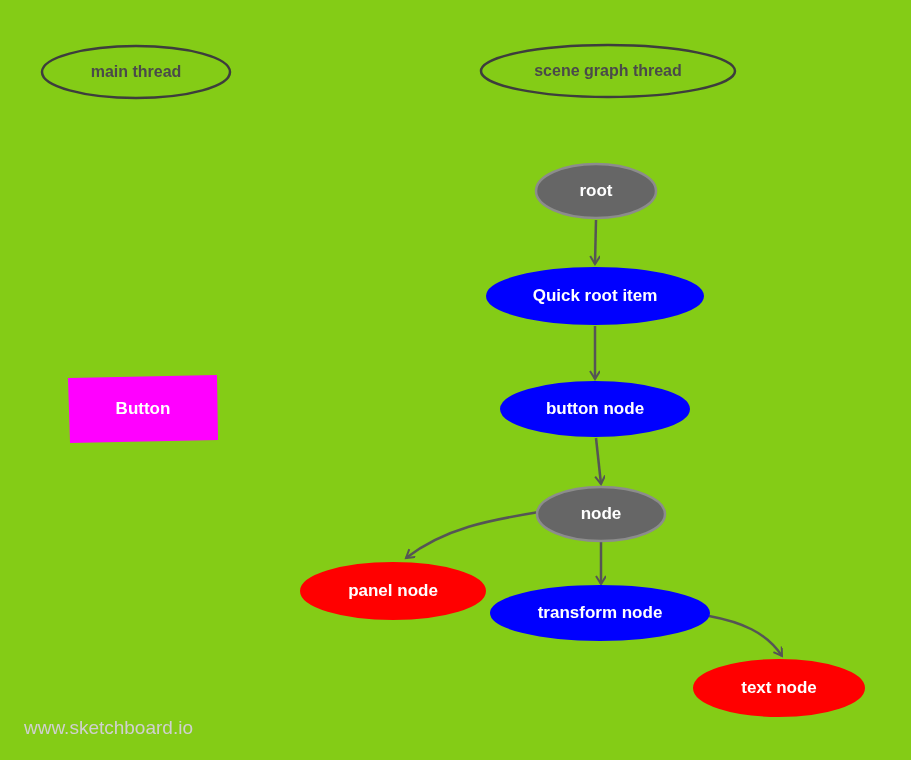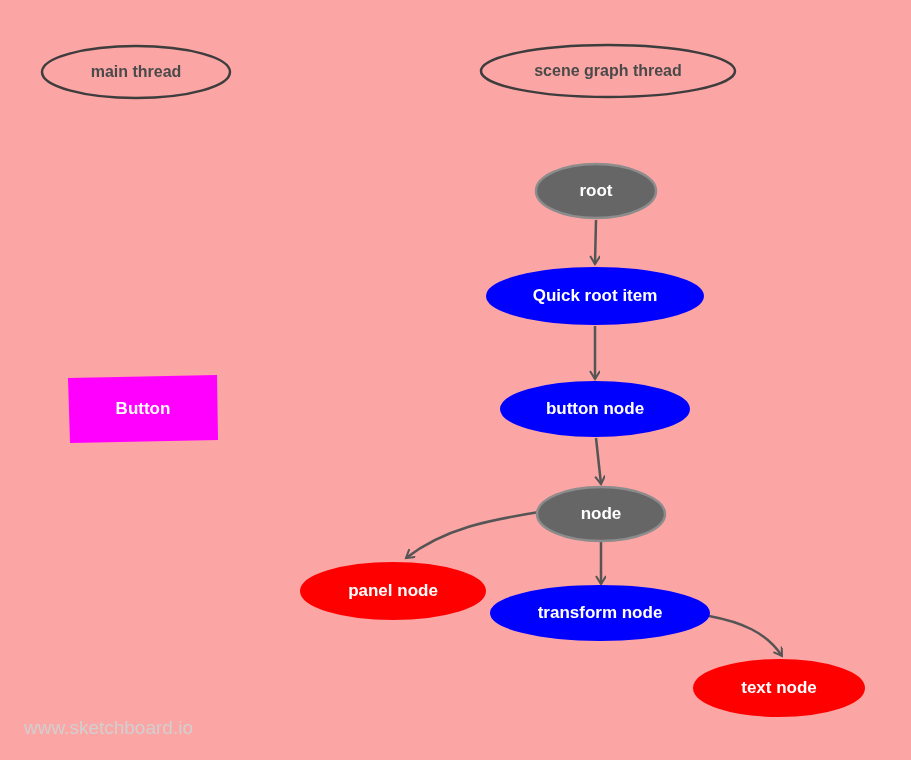--- a/index.html
+++ b/index.html
@@ -4,21 +4,21 @@
 <style>
   html, body {
     margin: 0;
     padding: 0;
     background: #000000;
   }
   #canvas {
     position: relative;
     width: 911px;
     height: 760px;
-    background: #fca5a5;
+    background: #84cc16;
     overflow: hidden;
     font-family: "Liberation Sans", sans-serif;
     text-align: right;
   }
   #diagram-svg {
     position: absolute;
     left: 0;
     top: 0;
     width: 911px;
     height: 760px;

